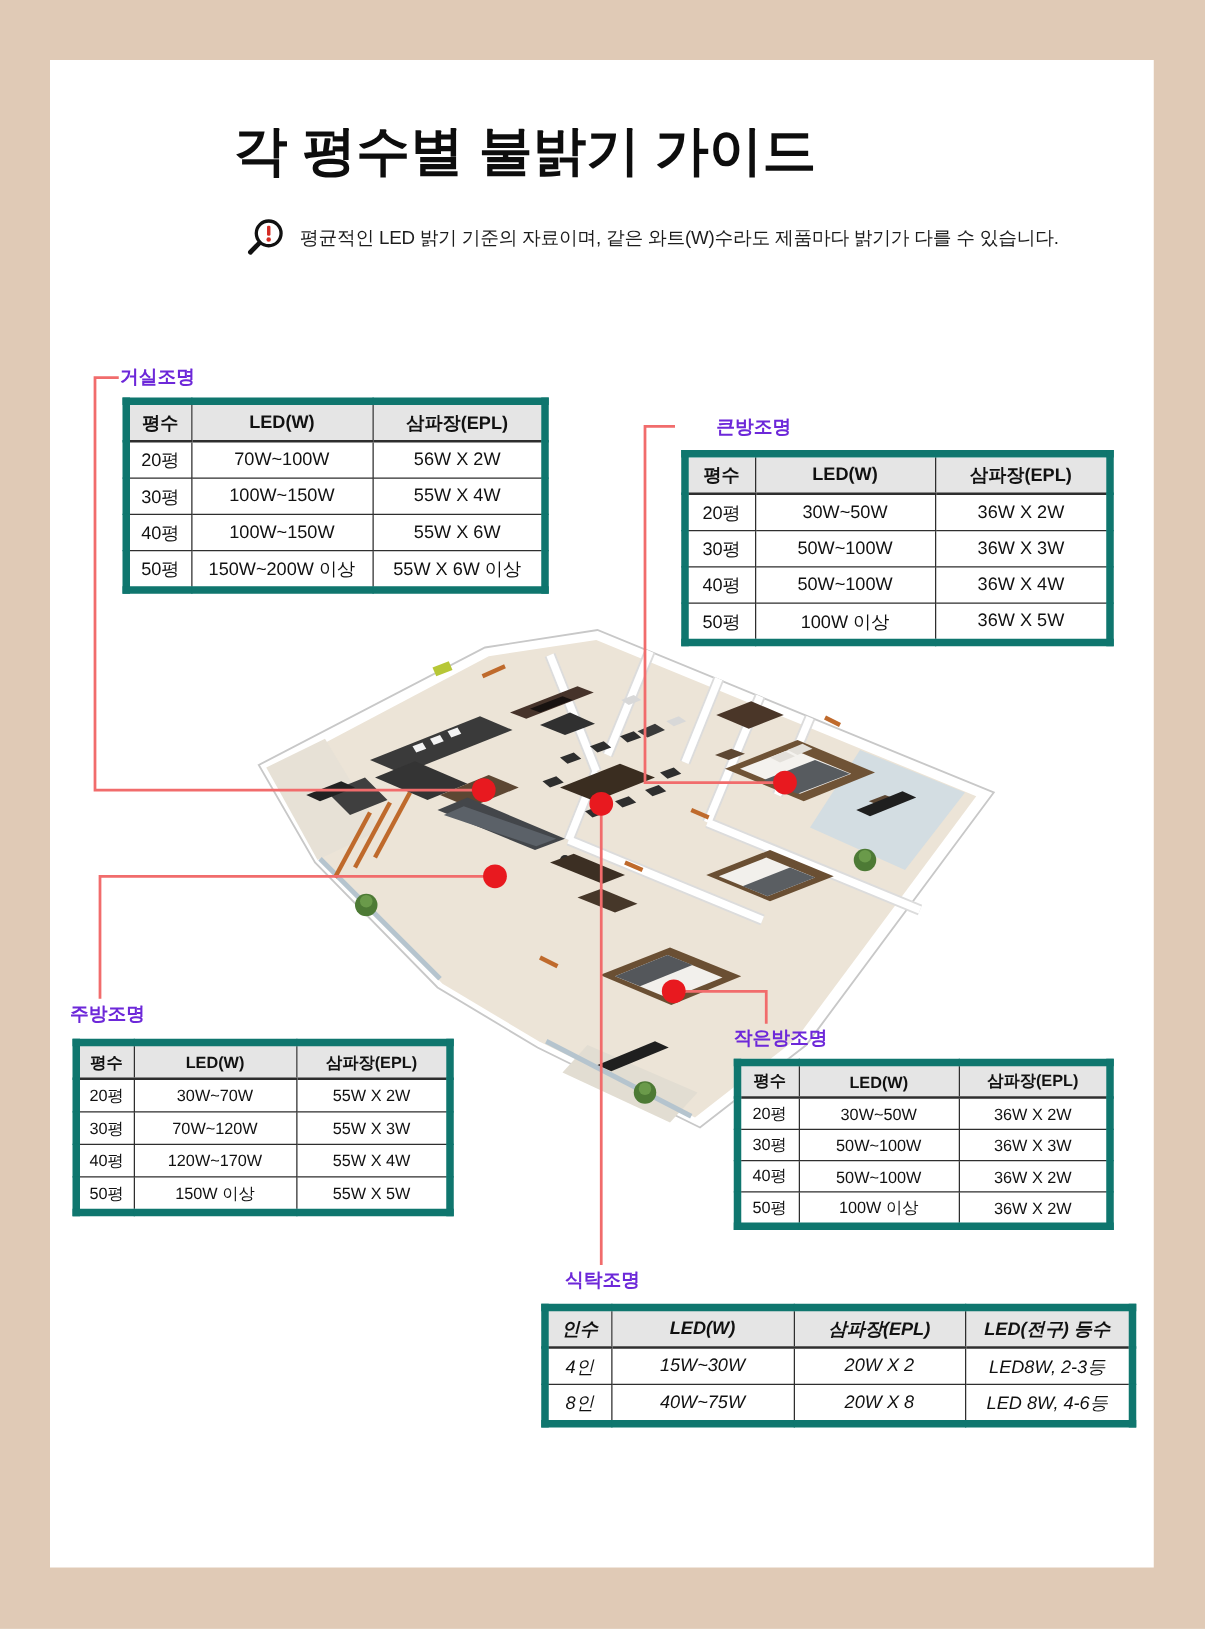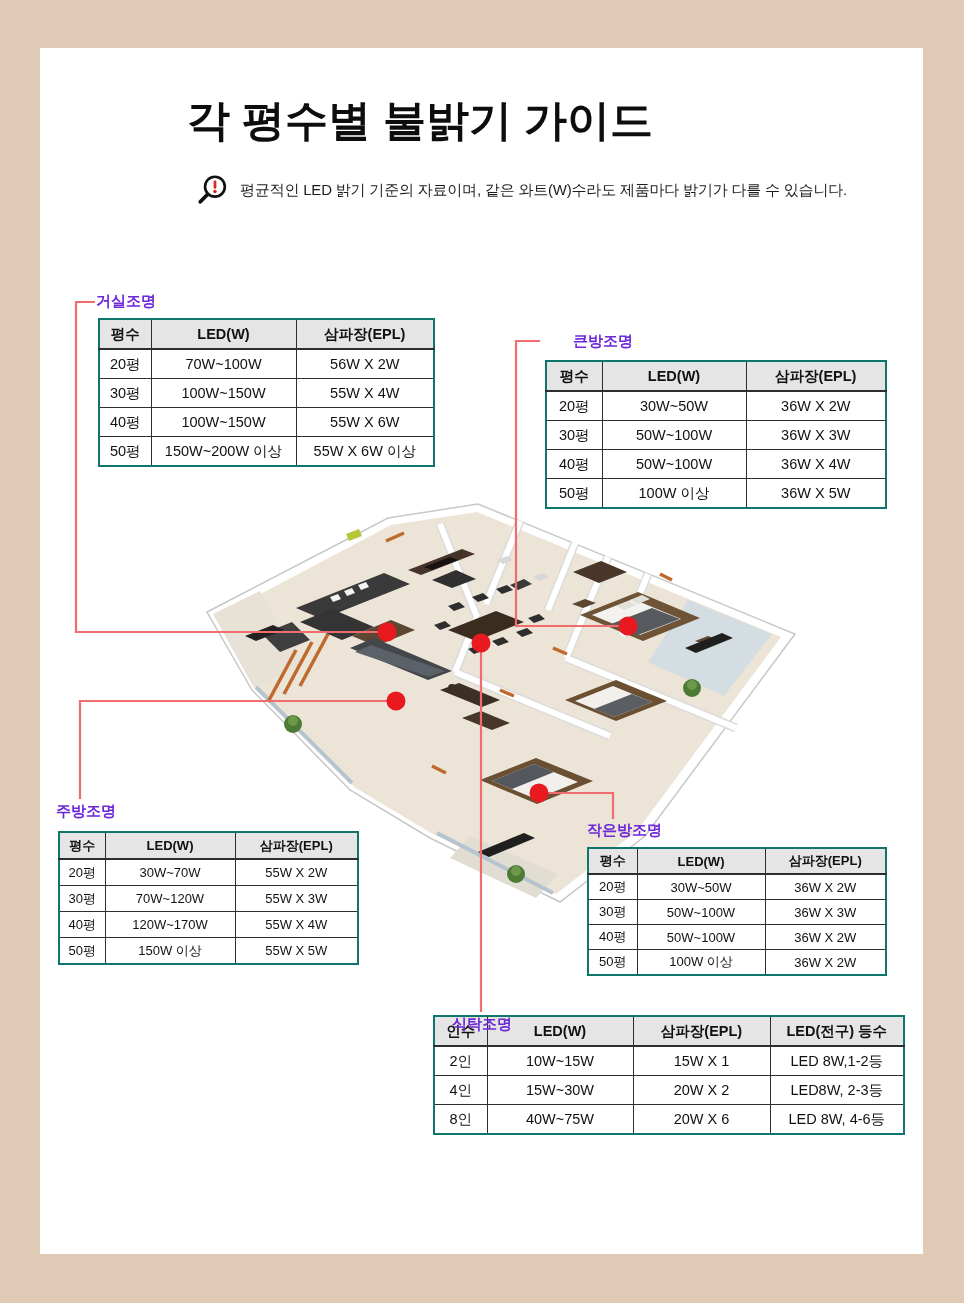--- a/index.html
+++ b/index.html
@@ -9,29 +9,29 @@
   .panel{position:absolute;left:40px;top:48px;width:883px;height:1206px;background:#ffffff;}
   .abs{position:absolute;}
   .page-title{left:0;top:92px;width:840px;text-align:center;
       font-size:43px;font-weight:900;color:#0d0d0d;letter-spacing:0px;z-index:3;}
   .notice{left:0;top:173px;width:964px;display:flex;justify-content:center;
       align-items:center;gap:9px;z-index:3;margin-left:40px;}
   .notice-text{font-size:15px;color:#1c1c1c;letter-spacing:-0.2px;}
   .sec-label{font-size:15px;font-weight:700;color:#6d28d9;z-index:4;white-space:nowrap;}
   svg.overlay{position:absolute;left:0;top:0;z-index:1;}
   table.guide{position:absolute;border-collapse:collapse;table-layout:fixed;
-      background:#ffffff;z-index:2;border:2px solid #0f766e;}
+      background:#ffffff;z-index:2;border:6px solid #0f766e;}
   table.guide th,table.guide td{border:1.5px solid #2e2e2e;text-align:center;
       vertical-align:middle;padding:0;color:#111;white-space:nowrap;overflow:hidden;}
   table.guide th{background:#e5e5e5;font-weight:600;border-bottom:2px solid #2e2e2e;}
   .t-a{left:98px;top:318px;width:335px;}  .t-a th,.t-a td{height:28px;font-size:14.5px;}
   .t-b{left:545px;top:360px;width:340px;} .t-b th,.t-b td{height:28px;font-size:14.5px;}
   .t-c{left:58px;top:831px;width:299px;}  .t-c th,.t-c td{height:25px;font-size:13px;}
   .t-d{left:587px;top:847px;width:298px;} .t-d th,.t-d td{height:24px;font-size:13px;}
-  .t-e{left:433px;top:1015px;width:470px;}.t-e th,.t-e td{height:28px;font-size:14.5px;}
+  .t-e{left:433px;top:1043px;width:470px;font-style:italic;}.t-e th,.t-e td{height:28px;font-size:14.5px;}
   .lbl-living{left:96px;top:292px;} .lbl-master{left:541px;top:332px;margin-left:32px;}
   .lbl-kitchen{left:56px;top:802px;}.lbl-small{left:587px;top:821px;}
   .lbl-dining{left:452px;top:1015px;}
 </style>
 </head>
 <body>
 
 <div class="frame">
   <div class="panel"></div>
 
@@ -332,32 +332,26 @@
     <thead>
         <tr>
           <th>인수</th>
           <th>LED(W)</th>
           <th>삼파장(EPL)</th>
           <th>LED(전구) 등수</th>
         </tr>
       </thead>
     <tbody>
         <tr>
-          <td>2인</td>
-          <td>10W~15W</td>
-          <td>15W X 1</td>
-          <td>LED 8W,1-2등</td>
-        </tr>
-        <tr>
           <td>4인</td>
           <td>15W~30W</td>
           <td>20W X 2</td>
           <td>LED8W, 2-3등</td>
         </tr>
         <tr>
           <td>8인</td>
           <td>40W~75W</td>
-          <td>20W X 6</td>
+          <td>20W X 8</td>
           <td>LED 8W, 4-6등</td>
         </tr>
       </tbody>
   </table>
 </div>
 
 </body></html>

